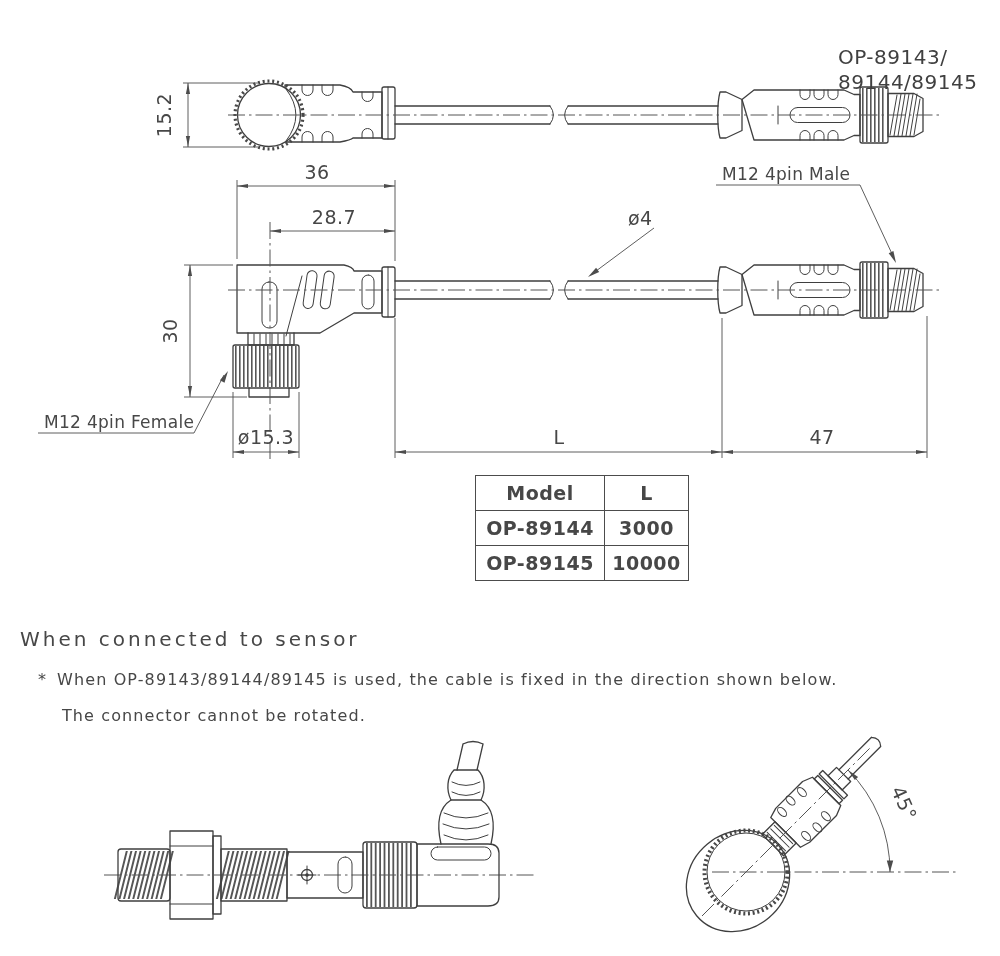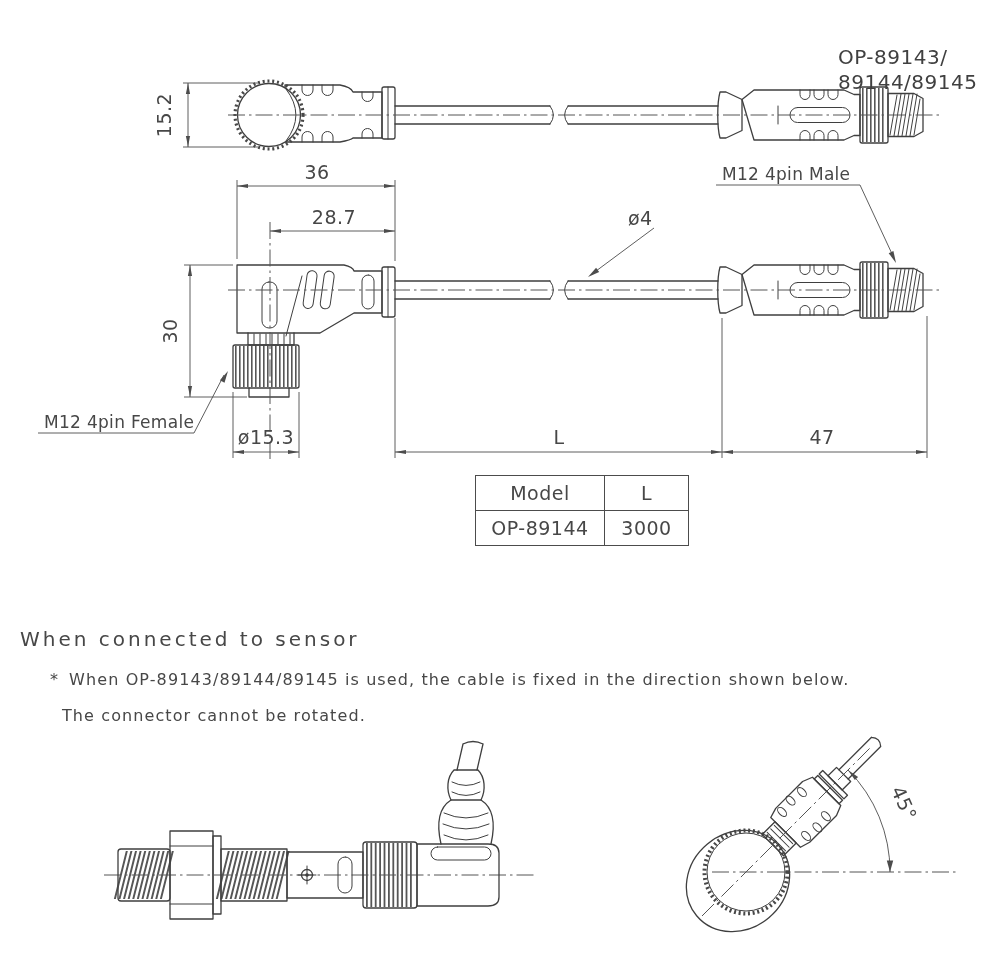--- a/index.html
+++ b/index.html
@@ -18,27 +18,27 @@
 
   
   text.dt{fill:#474747;font-family:"DejaVu Sans",sans-serif;font-size:19px;letter-spacing:0.5px;}
   text.lbl{fill:#474747;font-family:"DejaVu Sans",sans-serif;font-size:17px;letter-spacing:0.3px;}
 
   
   .abs{position:absolute;}
   #title{left:838px;top:17px;font-size:20px;line-height:25px;letter-spacing:0.5px;color:#404040;margin-top:28px;}
   #heading{left:20px;top:627px;font-size:20px;letter-spacing:3px;color:#474747;white-space:nowrap;}
   .note-line{font-size:16px;letter-spacing:1.1px;color:#474747;white-space:nowrap;}
-  #note1{left:50px;top:670px;}
+  #note1{left:38px;top:670px;}
   #note1 .star{margin-right:10px;}
   #note2{left:62px;top:706px;}
 
   
   #spec-table{position:absolute;left:475px;top:475px;border-collapse:collapse;color:#474747;}
-  #spec-table th,#spec-table td{border:1.5px solid #4c4c4c;font-weight:normal;font-size:19px;
+  #spec-table th,#spec-table td{border:1.5px solid #4c4c4c;font-weight:bold;font-size:19px;
     letter-spacing:0.5px;text-align:center;padding:0;height:34px;background:#fff;}
   #spec-table .col-model{width:128px;}
   #spec-table .col-len{width:83px;}
 </style>
 </head>
 <body>
 
 <svg id="drawing" width="1000" height="956" viewBox="0 0 1000 956" xmlns="http://www.w3.org/2000/svg">
   <defs>
     <g id="male-conn">
@@ -225,20 +225,24 @@
     <tr>
       <th class="col-model">Model</th>
       <th class="col-len">L</th>
     </tr>
   </thead>
   <tbody>
     <tr>
       <td>OP-89144</td>
       <td>3000</td>
     </tr>
+    <tr>
+      <td>OP-89145</td>
+      <td>10000</td>
+    </tr>
   </tbody>
 </table>
 
 <div class="abs" id="heading">When connected to sensor</div>
 
 <div class="abs note-line" id="note1"><span class="star">*</span><span>When OP-89143/89144/89145 is used, the cable is fixed in the direction shown below.</span></div>
 
 <div class="abs note-line" id="note2">The connector cannot be rotated.</div>
 
 </body></html>

